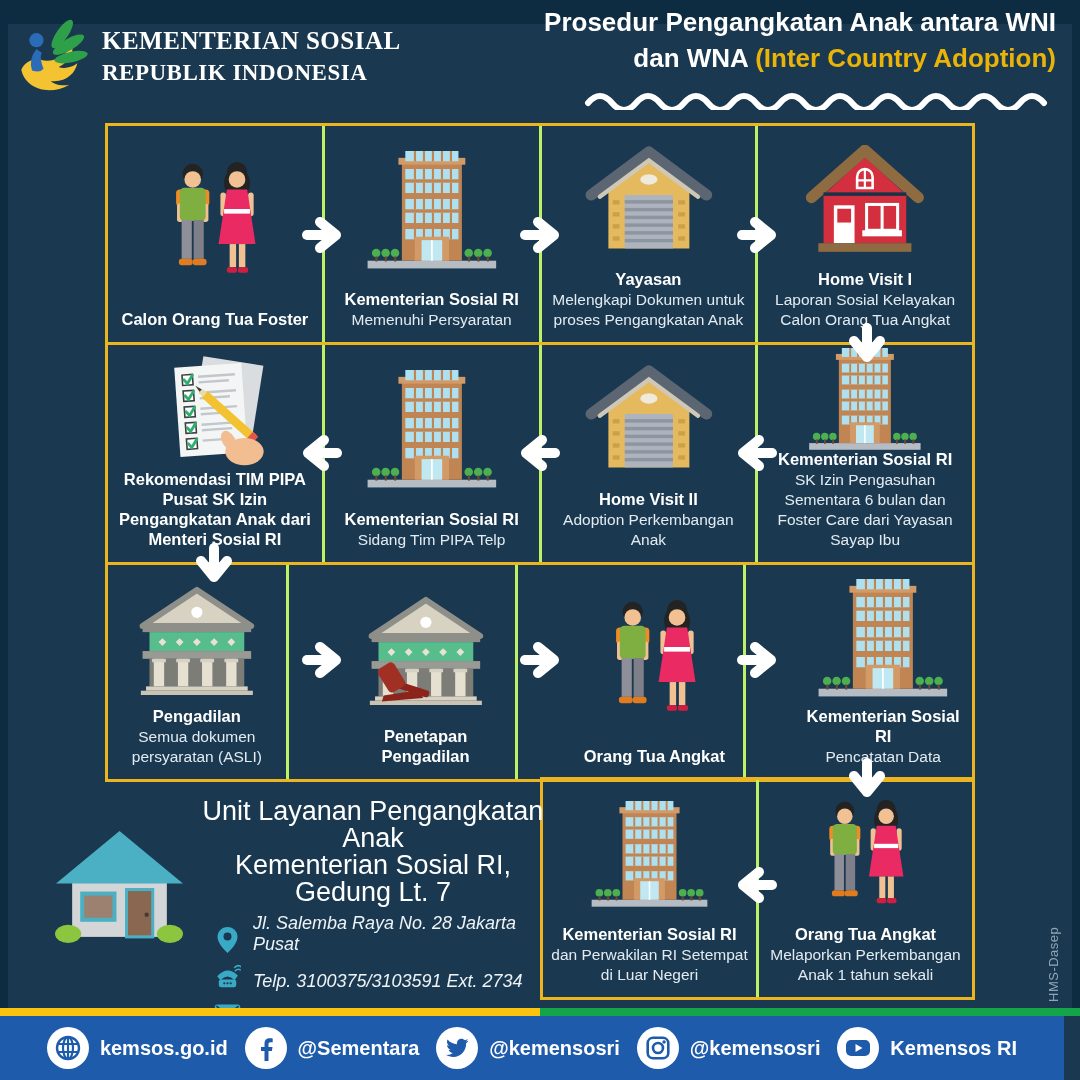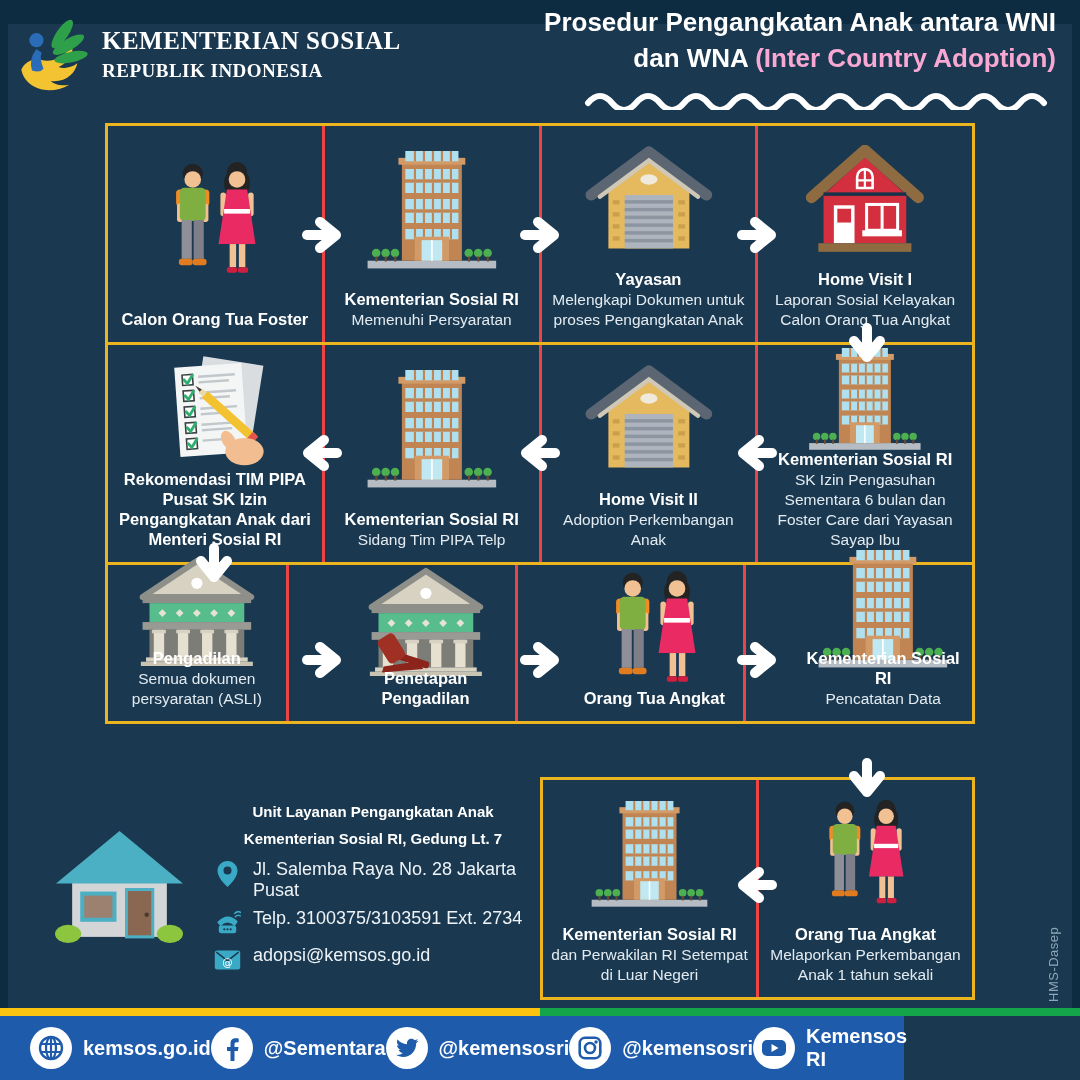--- a/index.html
+++ b/index.html
@@ -7,61 +7,61 @@
           background:#1a3950;font-family:"Liberation Sans",sans-serif;color:#fff;}
   .frame-top{position:absolute;left:0;top:0;width:1080px;height:24px;background:#0e2c41;}
   .frame-left{position:absolute;left:0;top:0;width:8px;height:1008px;background:#0e2c41;}
   .frame-right{position:absolute;right:0;top:0;width:8px;height:1008px;background:#0e2c41;}
 
   
   .logo{position:absolute;left:16px;top:16px;width:80px;height:84px;}
   .min-name{position:absolute;left:102px;top:27px;font-family:"Liberation Serif",serif;
             font-weight:bold;font-size:25px;letter-spacing:.5px;}
   .min-sub{position:absolute;left:102px;top:60px;font-family:"Liberation Serif",serif;
-           font-weight:bold;font-size:19px;letter-spacing:.5px;}
+           font-weight:bold;font-size:23px;letter-spacing:.5px;}
   .title{position:absolute;right:24px;top:4px;width:540px;text-align:right;
          font-weight:bold;font-size:26px;line-height:36px;}
-  .title .hl{color:#f9a8d4;}
+  .title .hl{color:#eab308;}
   .wave{position:absolute;right:26px;top:90px;}
 
   
   .grid{position:absolute;left:105px;top:123px;width:870px;height:877px;}
   .g-row{position:absolute;left:0;width:870px;border:3px solid #ecb41e;display:flex;box-sizing:border-box;}
   .row1{top:0;height:222px;}
   .row2{top:219px;height:223px;}
-  .row3{top:439px;height:162px;gap:48px;}
+  .row3{top:439px;height:220px;gap:48px;}
   .row4{top:654px;height:223px;left:435px;width:435px;}
   .cell{flex:1;display:flex;flex-direction:column;box-sizing:border-box;
-        border-right:3px solid #ef4444;padding:6px 4px 12px;min-width:0;}
+        border-right:3px solid #bef264;padding:6px 4px 12px;min-width:0;}
   .cell:last-child{border-right:none;}
   .icwrap{flex:1;display:flex;align-items:center;justify-content:center;min-height:0;}
   .ic{height:112px;}
   .ic.tall{height:120px;}
   .t{font-weight:bold;font-size:16.5px;line-height:20px;text-align:center;}
   .s{font-size:15.5px;line-height:20px;text-align:center;color:#e3ebf1;margin-top:1px;}
 
   
   .arrow{position:absolute;z-index:5;}
   .arrow svg{display:block;}
   .left-dir{transform:scaleX(-1);}
   .down-dir{transform:rotate(90deg);}
 
   
   .contact{position:absolute;left:52px;top:798px;width:492px;display:flex;}
   .contact-house{width:136px;height:140px;margin-top:16px;}
   .contact-body{flex:1;margin-left:14px;}
-  .c-head{font-weight:bold;font-size:15px;line-height:27px;text-align:center;}
-  .c-row{display:flex;align-items:flex-start;margin-top:7px;margin-left:12px;}
+  .c-head{font-weight:normal;font-size:27px;line-height:27px;text-align:center;}
+  .c-row{display:flex;align-items:flex-end;margin-top:7px;margin-left:12px;font-style:italic;}
   .c-row .cic{width:27px;height:30px;flex:none;margin-right:12px;}
   .c-row .ctxt{font-size:18px;color:#eef3f7;}
 
   
   .stripe-y{position:absolute;left:0;top:1008px;width:540px;height:8px;background:#fcc40f;}
   .stripe-g{position:absolute;left:540px;top:1008px;width:540px;height:8px;background:#14a44a;}
-  .footer{position:absolute;left:0;top:1016px;width:904px;height:64px;background:#1e5bab;
+  .footer{position:absolute;left:0;top:1016px;width:1064px;height:64px;background:#1e5bab;
           display:flex;align-items:center;justify-content:space-evenly;padding:0 30px;box-sizing:border-box;}
   .f-item{display:flex;align-items:center;}
   .f-circ{width:42px;height:42px;border-radius:50%;background:#fff;display:flex;
           align-items:center;justify-content:center;margin-right:11px;flex:none;}
   .f-label{font-weight:bold;font-size:20px;}
 
   .credit{position:absolute;left:1046px;top:1002px;width:120px;transform:rotate(-90deg);
           transform-origin:0 0;font-size:13px;color:#8ea7b8;letter-spacing:.5px;}
 </style>
 </head>

